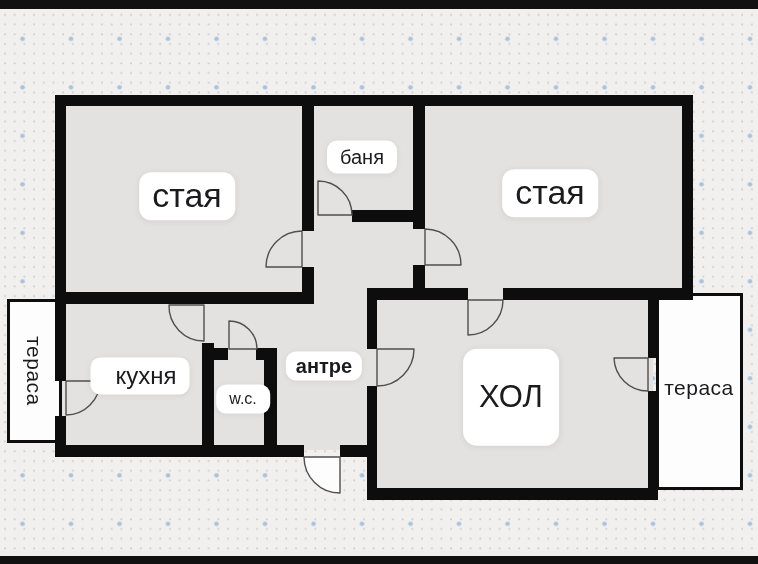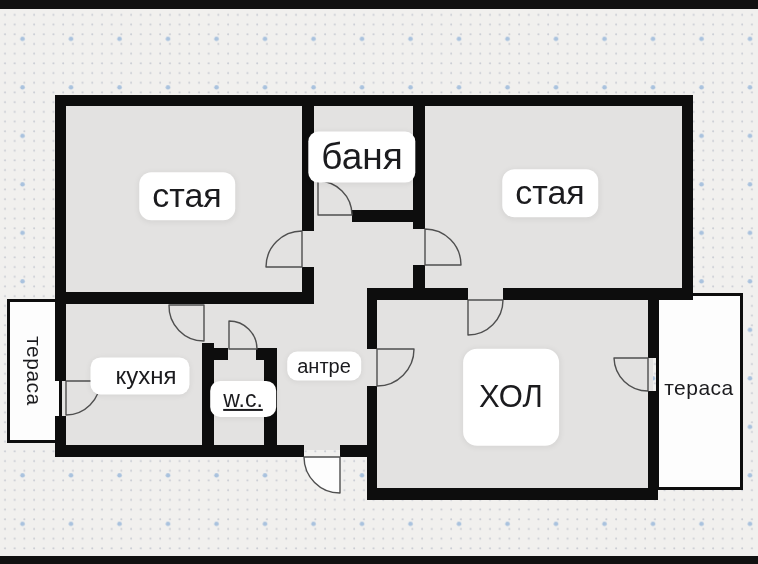--- a/index.html
+++ b/index.html
@@ -22,25 +22,25 @@
   .bar{fill:var(--frame_bar);}
   .room-label{
     position:absolute;transform:translate(-50%,-50%);
     background:var(--label_bg);color:var(--label_text);
     border-radius:10px;padding:6px 13px;line-height:1.05;white-space:nowrap;
     box-shadow:0 1px 6px rgba(0,0,0,0.07);
   }
   .room-label.plain{background:transparent;box-shadow:none;padding:0;}
   .room-label.vertical{transform:translate(-50%,-50%) rotate(90deg);}
   .lbl-staya{font-size:34px;border-radius:12px;}
-  .lbl-banya{font-size:37px;}
+  .lbl-banya{font-size:20px;}
   .lbl-hol{font-size:31px;padding:32px 16px;border-radius:14px;}
   .lbl-kuhnya{font-size:24px;padding-left:25px;}
-  .lbl-wc{font-size:23px;text-decoration:underline;}
-  .lbl-antre{font-size:20px;padding:4px 10px;}
+  .lbl-wc{font-size:16px;}
+  .lbl-antre{font-size:20px;padding:4px 10px;font-weight:bold;}
   .lbl-terasa{font-size:21px;letter-spacing:0.5px;}
 </style>
 </head>
 <body>
 
 <div class="canvas">
 
   <svg width="758" height="564" viewBox="0 0 758 564">
     <defs>
       <pattern id="dots-small" width="9.7" height="9.7" patternUnits="userSpaceOnUse">

